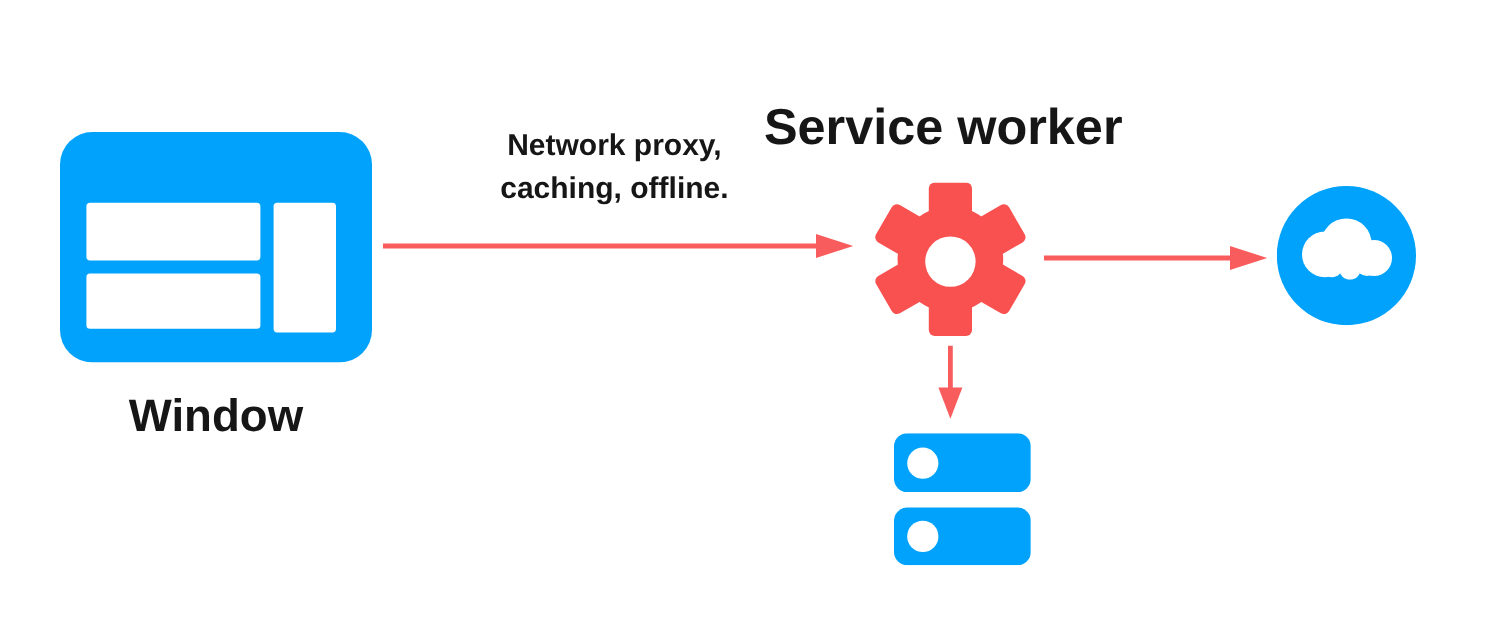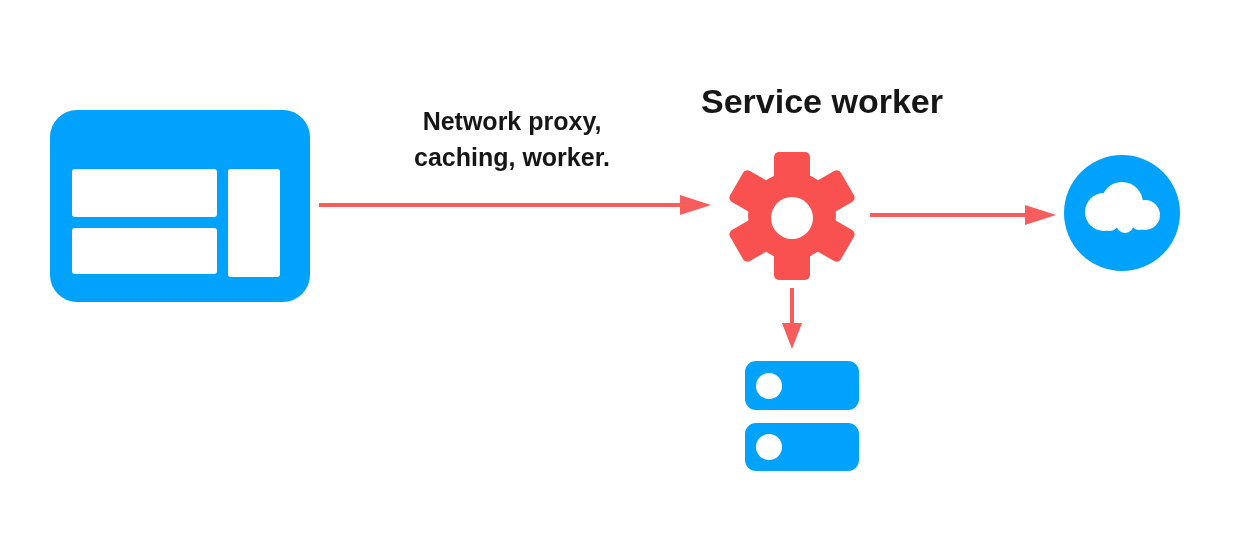--- a/index.html
+++ b/index.html
@@ -17,41 +17,42 @@
   }
   .abs { position: absolute; }
   .label {
     color: #161616;
     font-weight: 700;
     text-align: center;
     letter-spacing: 0;
     line-height: 1.12;
   }
   .window-label   { left: 50px;  top: 326px; width: 260px; font-size: 38px; }
-  .sw-label       { left: 672px; top: 82px;  width: 300px; font-size: 34px; }
+  .sw-label       { left: 636px; top: 82px;  width: 300px; font-size: 42px; }
   .edge-label     { left: 372px; top: 103px; width: 280px; font-size: 25px; line-height: 36px; }
   svg { display: block; }
 </style>
 </head>
 <body>
 
 <div class="canvas">
 
   <svg class="abs" style="left:50px; top:110px;" width="260" height="192" viewBox="0 0 260 192">
     <rect x="0" y="0" width="260" height="192" rx="27" fill="#00A2FC"></rect>
     <g fill="#ffffff">
       <rect x="22" y="59" width="145" height="48" rx="3"></rect>
       <rect x="22" y="118" width="145" height="46" rx="3"></rect>
       <rect x="178" y="59" width="52" height="108" rx="3"></rect>
     </g>
   </svg>
+  <div class="abs label window-label">Window</div>
 
   <div class="abs label edge-label">
     <div>Network proxy,</div>
-    <div>caching, worker.</div>
+    <div>caching, offline.</div>
   </div>
 
   <svg class="abs" style="left:319px; top:193px;" width="394" height="24" viewBox="0 0 394 24">
     <line x1="0" y1="12" x2="364" y2="12" stroke-width="4" stroke="#F95C5C"></line>
     <polygon points="361,2 392,12 361,22" fill="#F95C5C"></polygon>
   </svg>
 
   <div class="abs label sw-label">Service worker</div>
   <svg class="abs" style="left:728px; top:152px;" width="128" height="128" viewBox="-64 -64 128 128">
     <g fill="#F95050">

